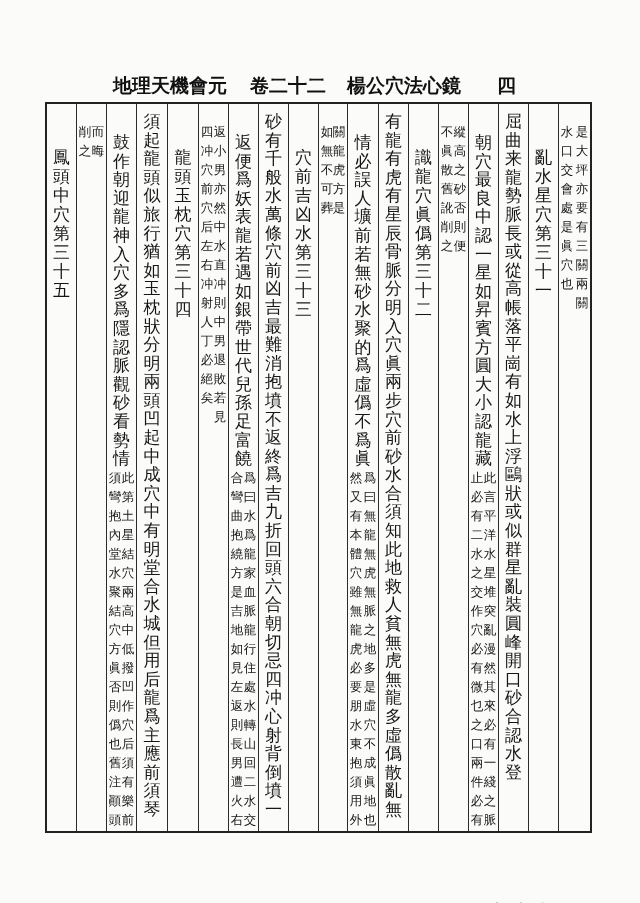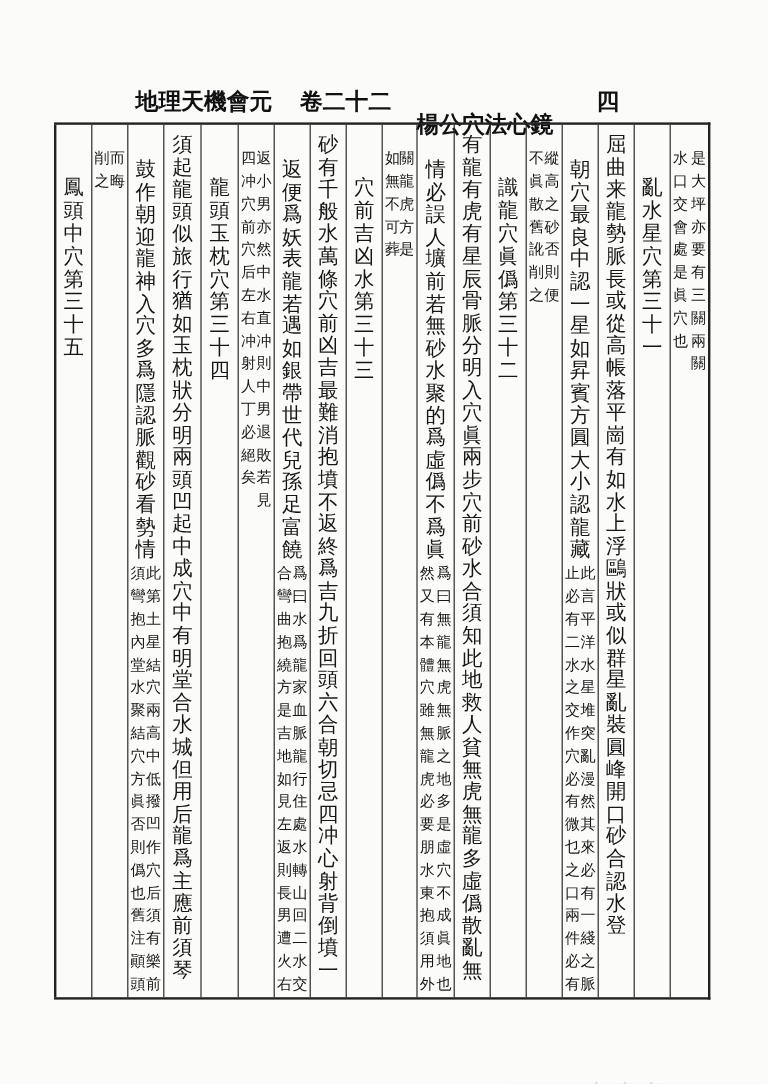--- a/index.html
+++ b/index.html
@@ -9,21 +9,21 @@
     font-family: "DejaVu Serif", serif;
   }
   
   .hdr {
     position: absolute; top: 73px; white-space: nowrap;
     font-family: "DejaVu Sans", sans-serif; font-weight: bold;
     font-size: 19px; line-height: 24px; color: #111;
   }
   .hdr.t1 { left: 113px; }
   .hdr.t2 { left: 250px; }
-  .hdr.t3 { left: 347px; margin-top: 19px; }
+  .hdr.t3 { left: 347px; }
   .hdr.pg { left: 497px; }
 
   
   .rule { position: absolute; background: #222; }
   .rule.top { left: 45px; top: 102px; width: 547px; height: 2px; }
   .rule.bottom { left: 45px; top: 831px; width: 547px; height: 2px; }
   .rule.right { left: 590px; top: 102px; width: 2px; height: 731px; }
 
   
   .col {

